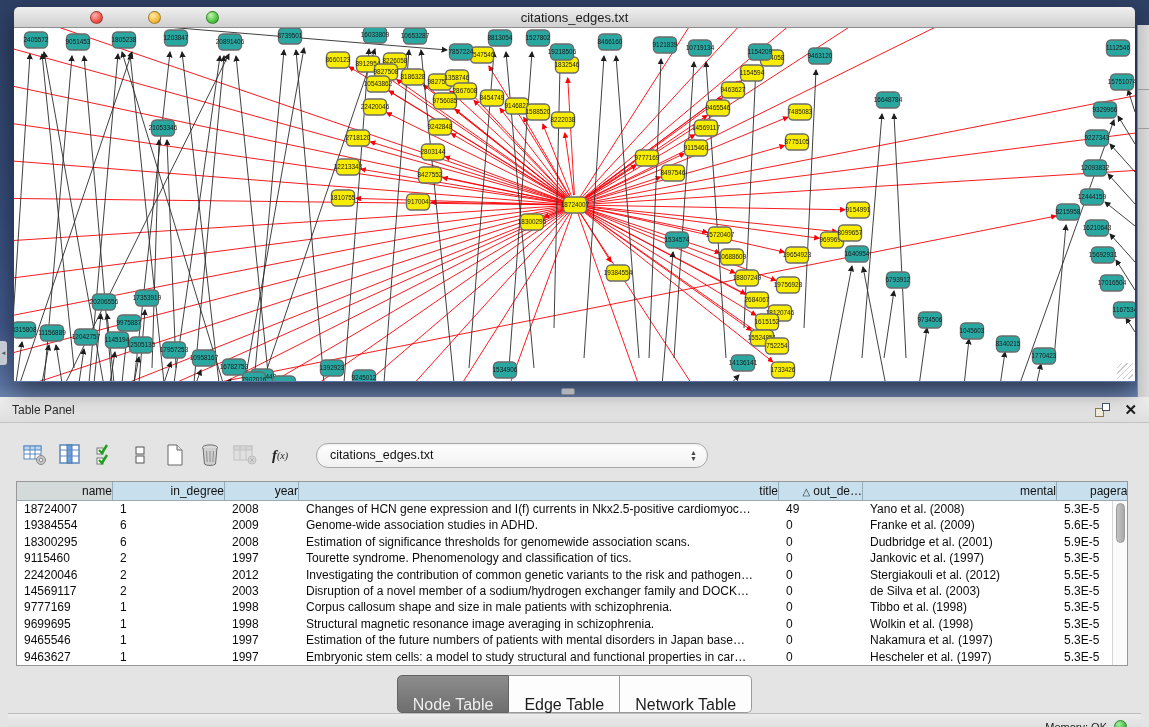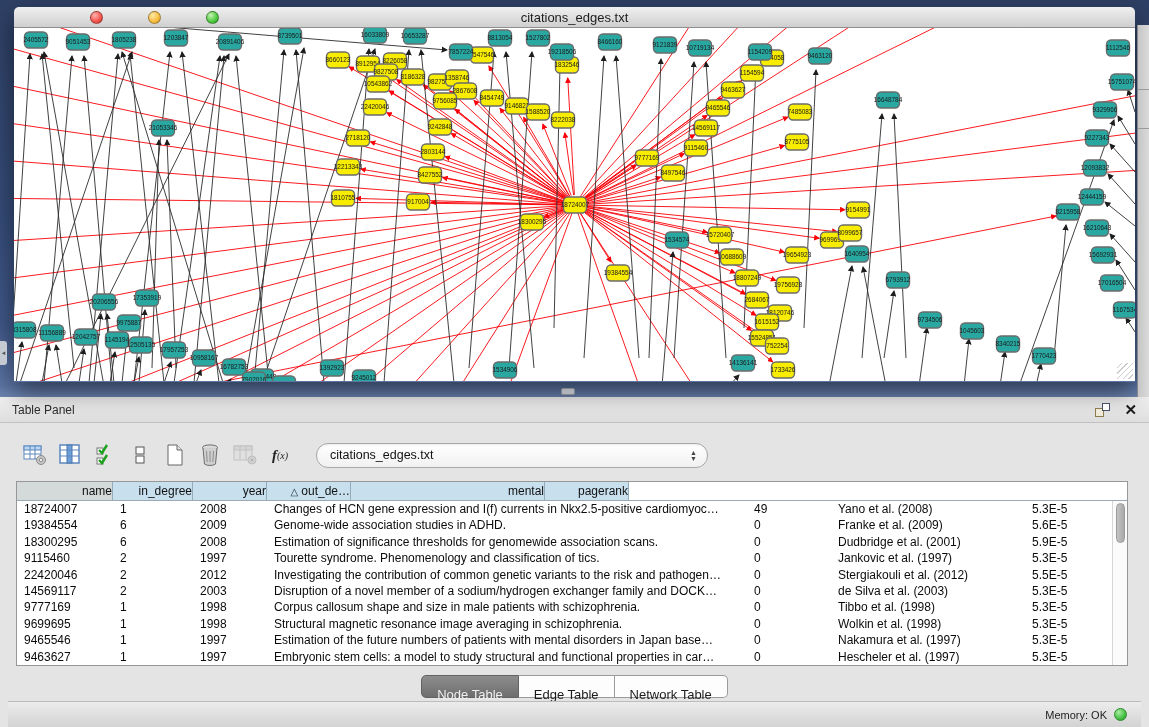--- a/index.html
+++ b/index.html
@@ -52,27 +52,27 @@
     font-size:7px;color:#444;gap:1px}
 
   .tbl{margin:8px 13px 0 8px;border:1px solid #979797;background:#fff;position:relative;height:185px;overflow:hidden}
   .thead{display:flex;height:19px;border-bottom:1px solid #9aa9b2}
   .th{font-size:12px;line-height:18px;text-align:right;color:#111;background:#c8e0ee;
     border-right:1px solid #93adbc;overflow:hidden;white-space:nowrap;flex:0 0 auto}
   .th.first{background:#d4dad9}
   .th .sort{font-size:10px;margin-right:3px;color:#16303c}
   .trow{display:flex;height:16.4px;font-size:12px;color:#0b0b0b}
   .td{padding-left:7px;line-height:16.4px;white-space:nowrap;overflow:hidden;flex:0 0 auto}
-  .c0{width:96px}.c1{width:80px}.c2{width:74px}.c3{width:480px}.c4{width:84px}.c5{width:194px}.c6{width:84px}
+  .c0{width:96px}.c1{width:112px}.c2{width:74px}.c3{width:480px}.c4{width:84px}.c5{width:194px}.c6{width:84px}
   .vscroll{position:absolute;right:0;top:19px;bottom:0;width:15px;background:#fbfbfb;border-left:1px solid #d6d6d6}
   .vscroll .thumb{margin:2px auto;width:9px;height:40px;border-radius:5px;
     background:linear-gradient(90deg,#c3c3c3,#a9a9a9);border:1px solid #9b9b9b}
 
   .tabs{flex:0 0 24px;margin-top:9px;display:flex;justify-content:center}
-  .tab{font-size:13px;height:23px;line-height:22px;padding:8px 15px;background:#fdfdfd;color:#1c1c1c;
+  .tab{font-size:16px;height:23px;line-height:22px;padding:18px 15px;background:#fdfdfd;color:#1c1c1c;
     border:1px solid #9b9b9b;border-left:none}
   .tab:first-child{border-left:1px solid #9b9b9b;border-radius:5px 0 0 5px}
   .tab:last-child{border-radius:0 5px 5px 0}
   .tab.active{background:linear-gradient(#8d8d8d,#6e6e6e);color:#efefef;border-color:#636363}
 
   .statusbar{margin-top:auto;height:26px;flex:0 0 26px;background:linear-gradient(#ececec,#d3d3d3);
     border-top:1px solid #bcbcbc;display:flex;align-items:center;justify-content:flex-end;
     padding:4px 14px;font-size:11px;color:#1e1e1e}
   .memdot{width:13px;height:13px;border-radius:50%;margin-left:7px;border:1px solid #2c8a2c;
     background:radial-gradient(circle at 35% 30%,#a8eea0,#3dbb3d 65%,#2c9a2c)}
@@ -769,20 +769,21 @@
             <span>▼</span>
           </span>
       </div>
     </div>
 
     <div class="tbl">
       <div class="thead" id="thead">
           <div class="th c0 first">name</div>
           <div class="th c1">in_degree</div>
           <div class="th c2">year</div>
+          <div class="th c3">title</div>
           <div class="th c4"><span class="sort">△</span>out_de…</div>
           <div class="th c5">mental</div>
           <div class="th c6">pagerank</div>
         </div>
       <div id="tbody">
           <div class="trow">
             <div class="td c0">18724007</div>
             <div class="td c1">1</div>
             <div class="td c2">2008</div>
             <div class="td c3">Changes of HCN gene expression and I(f) currents in Nkx2.5-positive cardiomyoc…</div>

